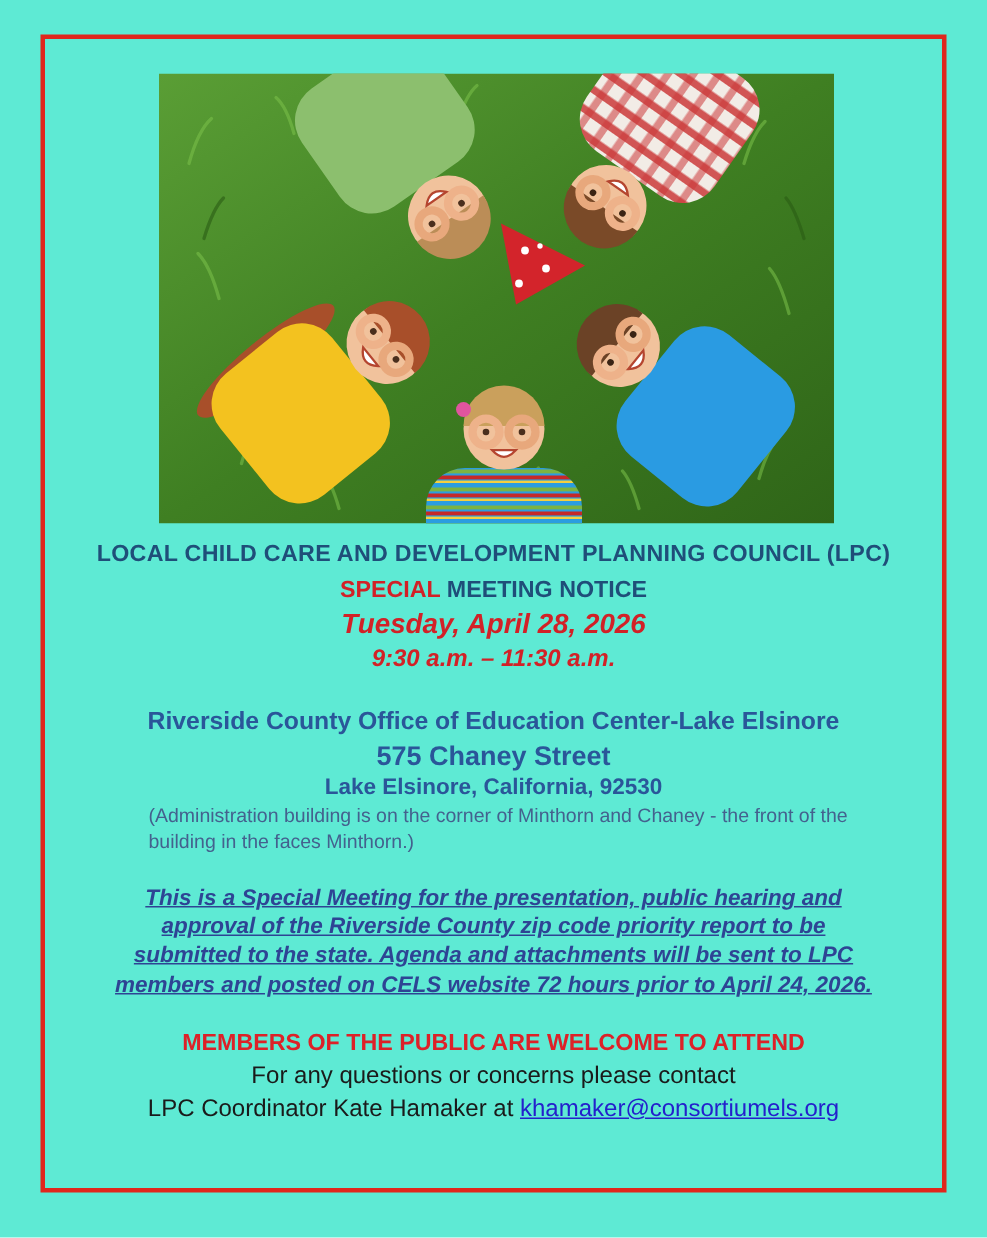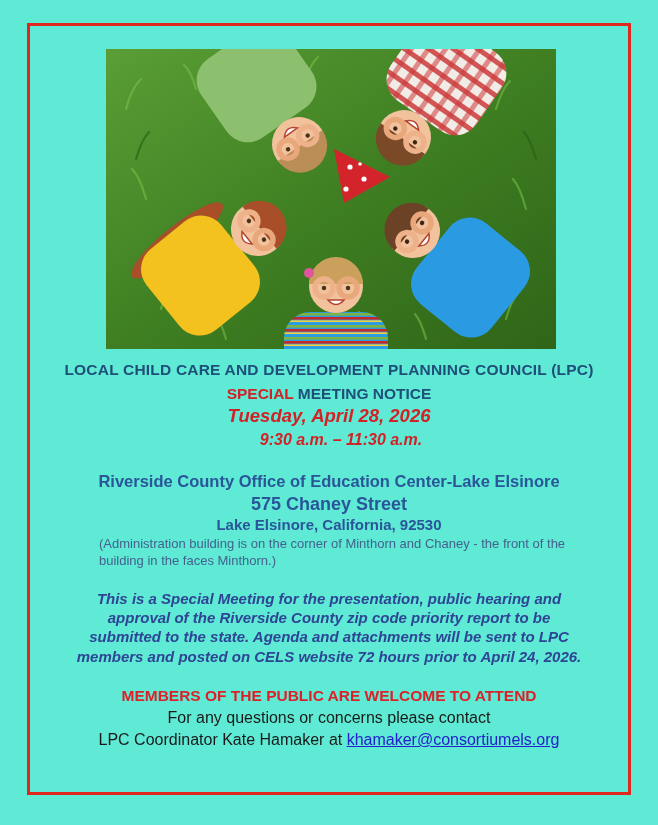--- a/index.html
+++ b/index.html
@@ -28,39 +28,40 @@
     position:absolute;
     left:28px;width:602px;
     text-align:center;
     white-space:nowrap;
   }
   .t1{top:361px;font-size:15.5px;font-weight:bold;color:#1f4e79;letter-spacing:.2px;}
   .t2{top:385px;font-size:15.5px;font-weight:bold;}
   .t2 .special{color:#d22127;}
   .t2 .notice{color:#1f4e79;}
   .t3{top:405px;font-size:18.5px;font-weight:bold;font-style:italic;color:#d22127;}
-  .t4{top:431px;font-size:16px;font-weight:bold;font-style:italic;color:#d22127;padding-left:12px;}
+  .t4{top:431px;font-size:16px;font-weight:bold;font-style:italic;color:#d22127;}
   .venue1{top:472px;font-size:16.5px;font-weight:bold;color:#2a5699;}
   .venue2{top:494px;font-size:18px;font-weight:bold;color:#2a5699;}
   .venue3{top:516px;font-size:15px;font-weight:bold;color:#2a5699;}
   .note{
     top:536px;
     text-align:left;
     padding-left:71px;
     box-sizing:border-box;
     font-size:13px;line-height:16.5px;
     color:#44618e;
     white-space:pre-line;
   }
   .para{
     top:589px;
     font-size:15px;line-height:19.2px;
     font-weight:bold;font-style:italic;
     color:#2e4494;
     white-space:pre-line;
+    text-decoration:underline;
   }
   .attend{top:687px;font-size:15.5px;font-weight:bold;color:#dd2128;}
   .c1{top:709px;font-size:16px;color:#1a1a1a;}
   .c2{top:731px;font-size:16px;color:#1a1a1a;}
   .email{color:#2420cc;text-decoration:underline;cursor:pointer;}
 </style>
 </head>
 <body>
 
 <div class="flyer">

